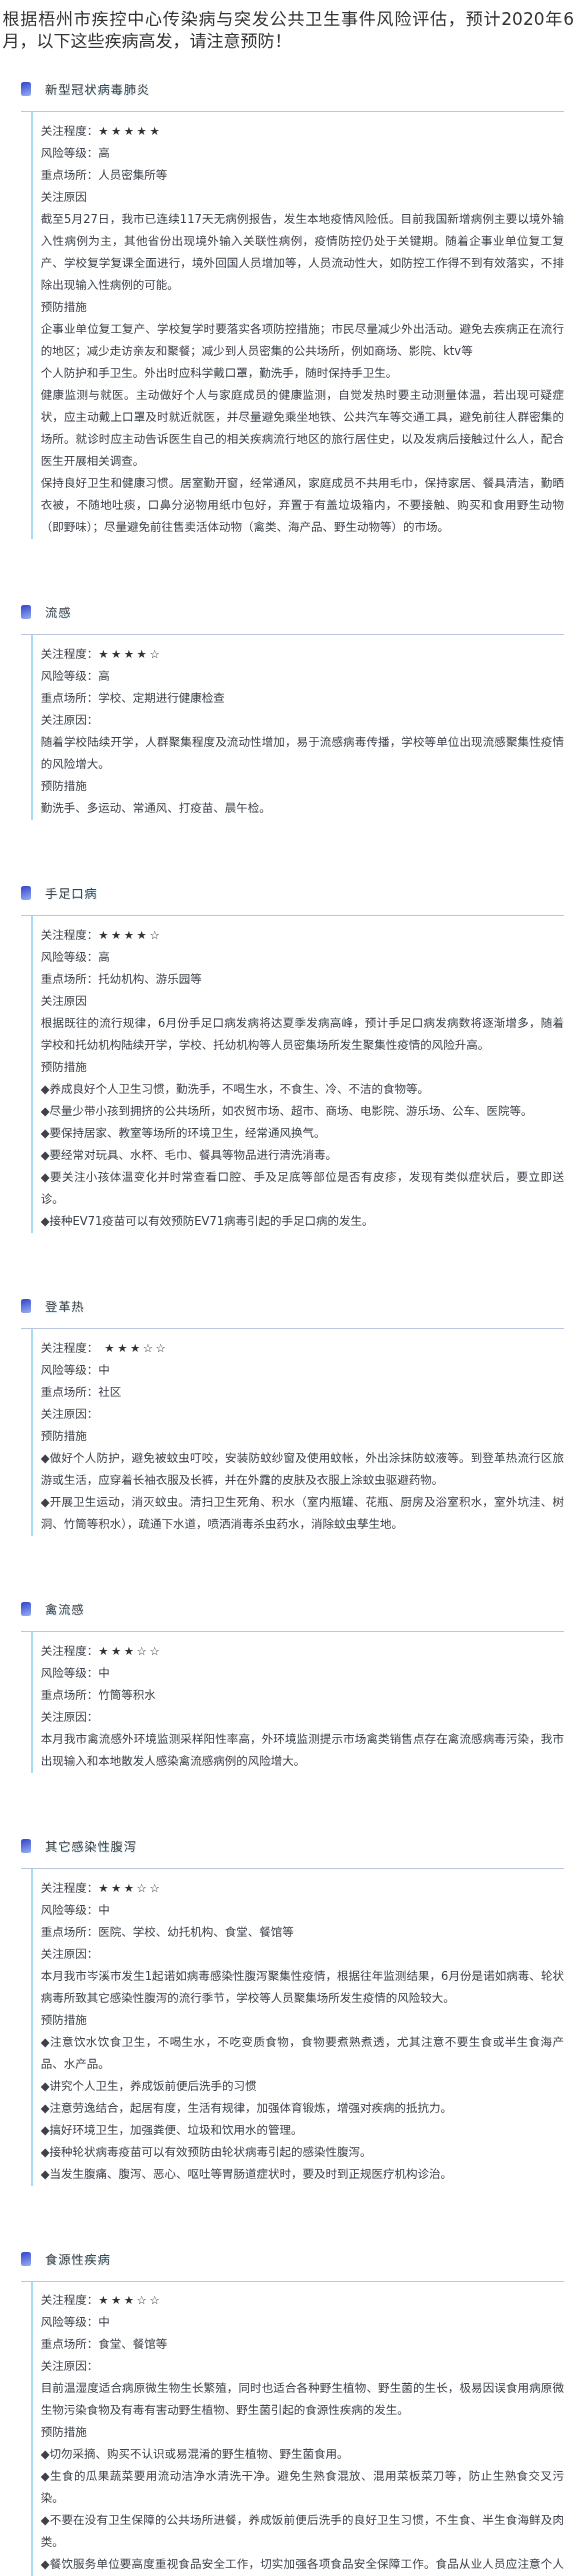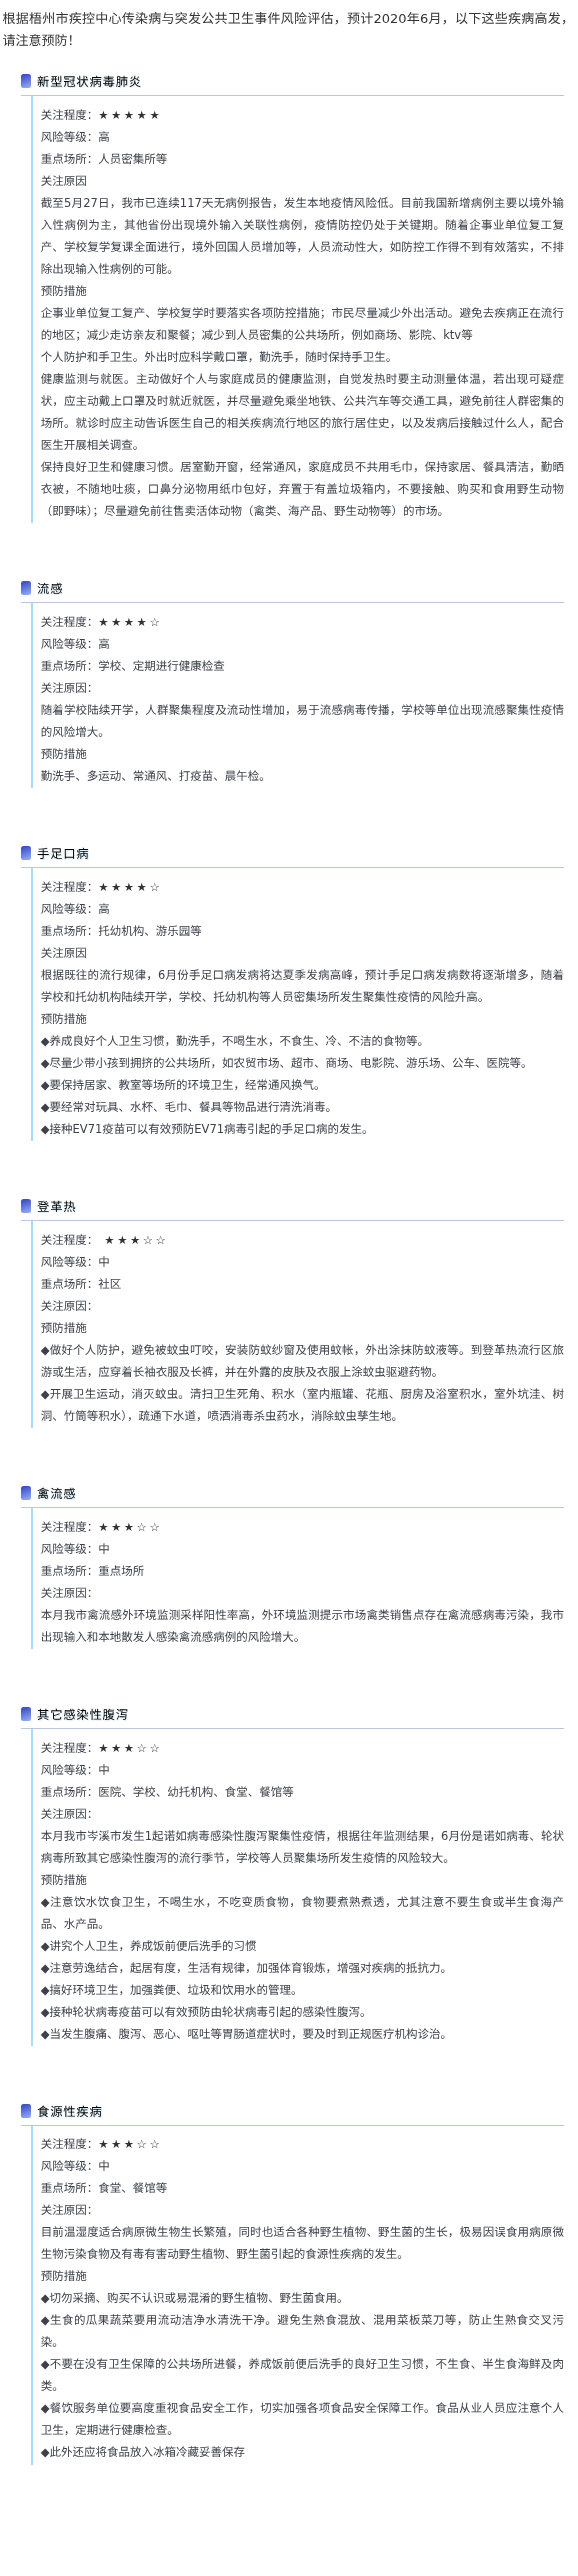--- a/index.html
+++ b/index.html
@@ -3,21 +3,21 @@
 <meta charset="utf-8">
 <style>
   html,body{margin:0;padding:0;background:#ffffff;}
   body{
     width:579px;
     font-family:"DejaVu Sans","Liberation Sans",sans-serif;
     color:#3c414a;
     -webkit-font-smoothing:antialiased;
   }
   .intro{
-    font-size:13px;
+    font-size:17px;
     line-height:22px;
     color:#333333;
     margin:0;
     padding:8.2px 5px 0 2.5px;
     text-align:justify;
   }
   .sections{display:block;}
   .disease{
     margin:0 15px 56px 20.6px;
   }
@@ -29,24 +29,24 @@
     gap:5.8px;
     border-bottom:0.8px solid #b9c6dd;
     padding-bottom:5px;
   }
   .sq{
     width:10.7px;height:14px;flex:none;
     border-radius:2.5px;
     background:linear-gradient(160deg,#3f51cf 15%,#8ea6ef 90%);
   }
   .title{
-    margin:0;
+    margin:8px;
     font-size:12.3px;
     font-weight:400;
-    color:#000000;
+    color:#404040;
     text-shadow:0.8px 0.8px 0.8px #cfe9f8;
     letter-spacing:0.8px;
     text-align:right;
   }
   .bd{
     margin-left:10.7px;
     border-left:2.5px solid #a6dcf5;
     padding:7.4px 0 1.6px 7.4px;
   }
   .kv,.para{
@@ -108,20 +108,21 @@
         <p class="kv"><span>关注程度：</span><span class="stars">★★★★☆</span></p>
         <p class="kv"><span>风险等级：</span><span>高</span></p>
         <p class="kv"><span>重点场所：</span><span>托幼机构、游乐园等</span></p>
         <p class="kv">关注原因</p>
         <p class="para">根据既往的流行规律，6月份手足口病发病将达夏季发病高峰，预计手足口病发病数将逐渐增多，随着学校和托幼机构陆续开学，学校、托幼机构等人员密集场所发生聚集性疫情的风险升高。</p>
         <p class="kv">预防措施</p>
         <p class="para">◆养成良好个人卫生习惯，勤洗手，不喝生水，不食生、冷、不洁的食物等。</p>
         <p class="para">◆尽量少带小孩到拥挤的公共场所，如农贸市场、超市、商场、电影院、游乐场、公车、医院等。</p>
         <p class="para">◆要保持居家、教室等场所的环境卫生，经常通风换气。</p>
         <p class="para">◆要经常对玩具、水杯、毛巾、餐具等物品进行清洗消毒。</p>
+        <p class="para">◆要关注小孩体温变化并时常查看口腔、手及足底等部位是否有皮疹，发现有类似症状后，要立即送诊。</p>
         <p class="para">◆接种EV71疫苗可以有效预防EV71病毒引起的手足口病的发生。</p>
       </div>
     </section>
     <section class="disease">
       <div class="hd">
         <span class="sq"></span>
         <h2 class="title">登革热</h2>
       </div>
       <div class="bd">
         <p class="kv"><span>关注程度：</span><span class="stars"> ★★★☆☆</span></p>
@@ -134,21 +135,21 @@
       </div>
     </section>
     <section class="disease">
       <div class="hd">
         <span class="sq"></span>
         <h2 class="title">禽流感</h2>
       </div>
       <div class="bd">
         <p class="kv"><span>关注程度：</span><span class="stars">★★★☆☆</span></p>
         <p class="kv"><span>风险等级：</span><span>中</span></p>
-        <p class="kv"><span>重点场所：</span><span>重点场所</span></p>
+        <p class="kv"><span>重点场所：</span><span>竹筒等积水</span></p>
         <p class="kv">关注原因：</p>
         <p class="para">本月我市禽流感外环境监测采样阳性率高，外环境监测提示市场禽类销售点存在禽流感病毒污染，我市出现输入和本地散发人感染禽流感病例的风险增大。</p>
       </div>
     </section>
     <section class="disease">
       <div class="hd">
         <span class="sq"></span>
         <h2 class="title">其它感染性腹泻</h2>
       </div>
       <div class="bd">

